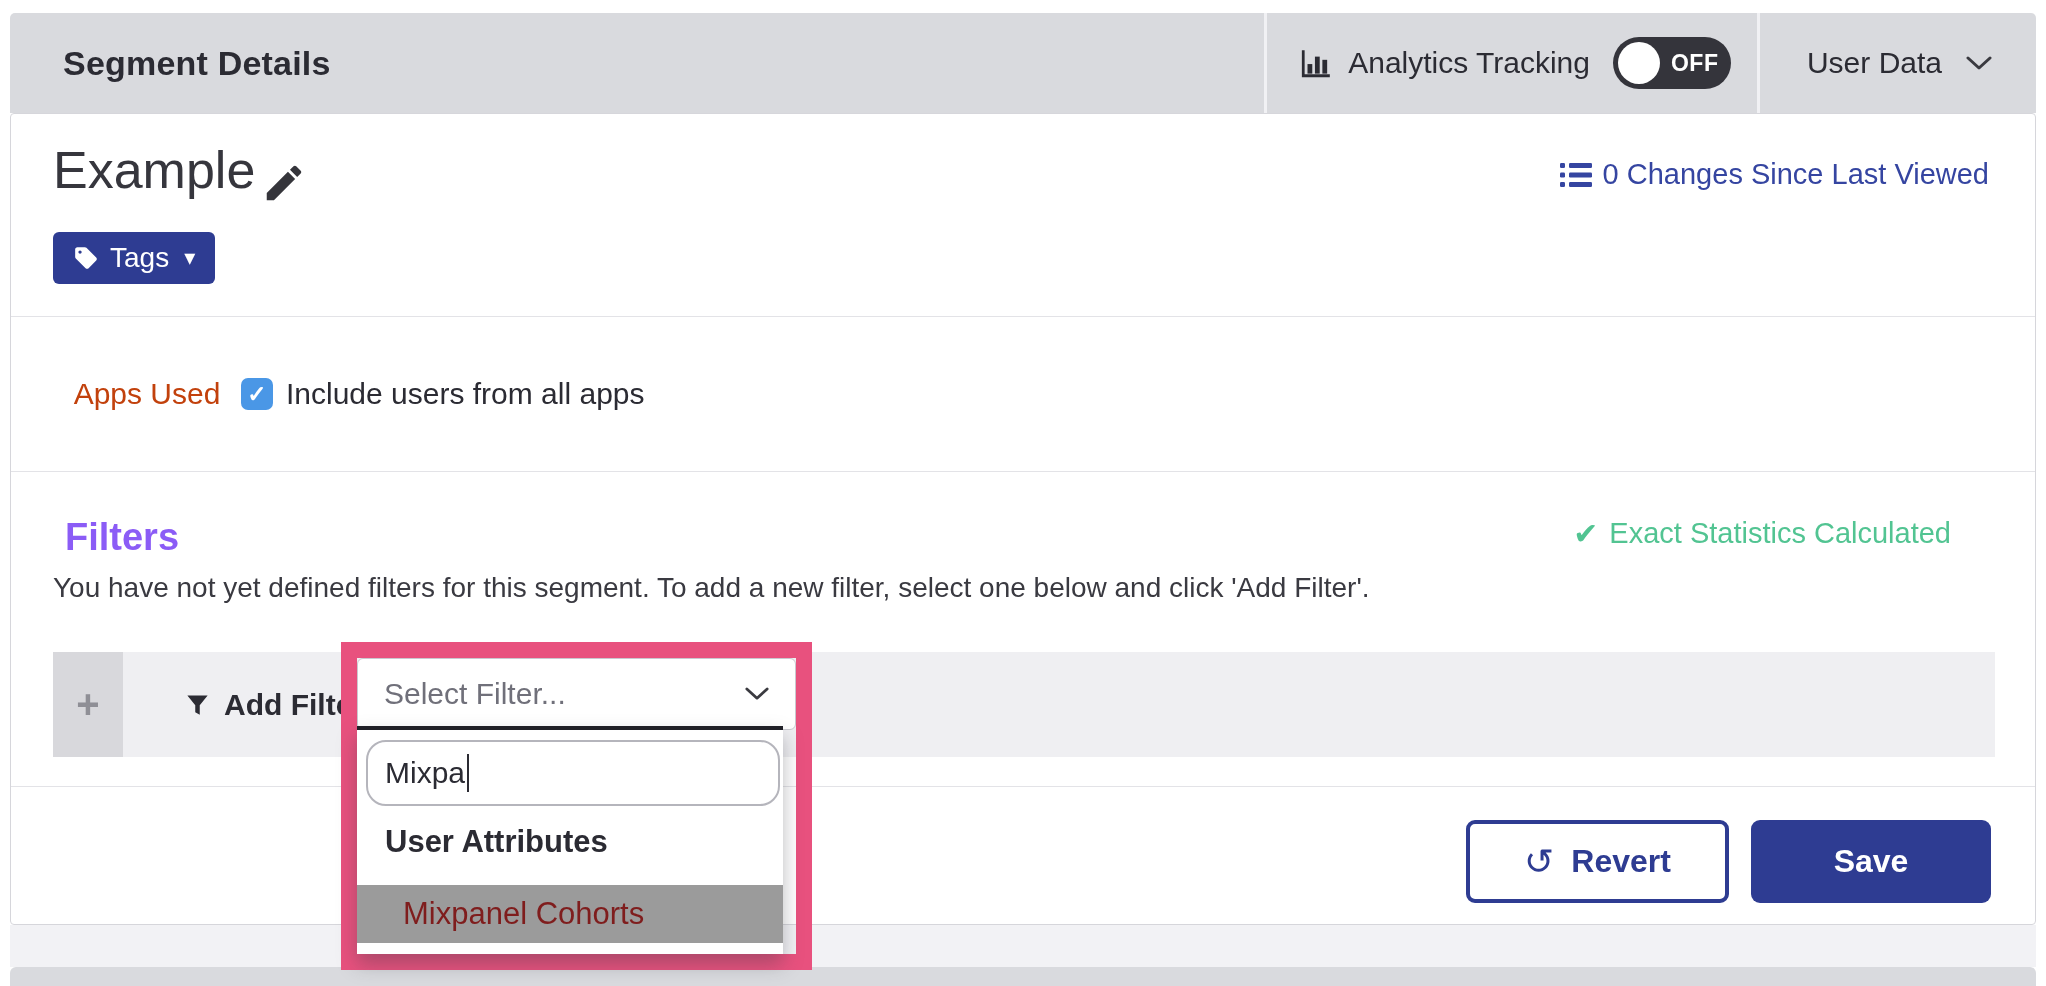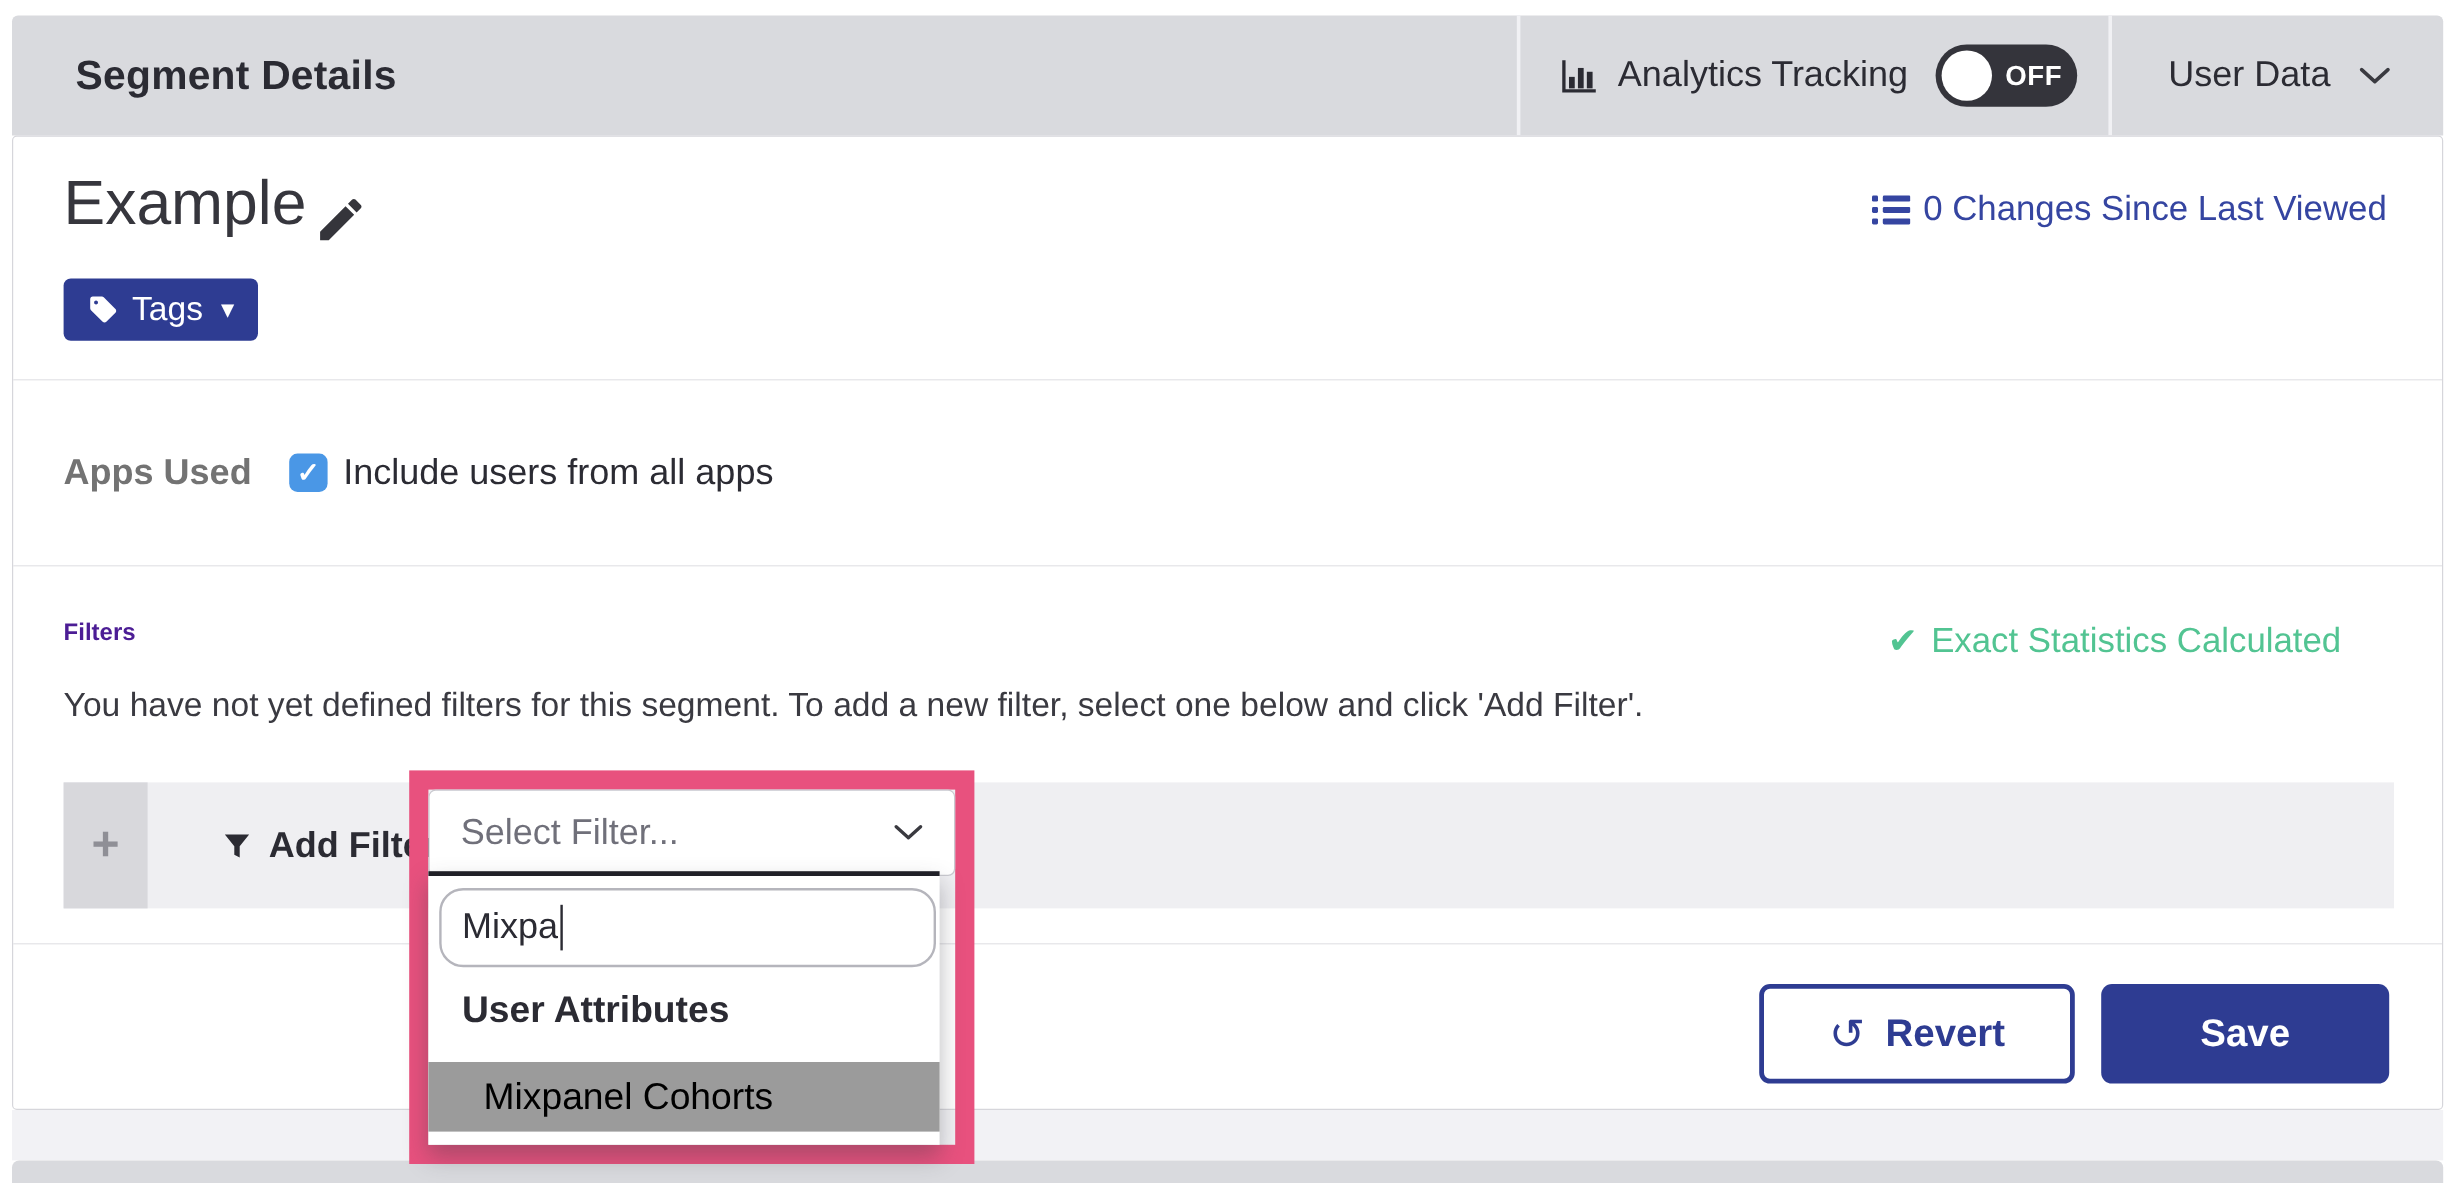--- a/index.html
+++ b/index.html
@@ -36,28 +36,28 @@
   .segment-name { position:absolute; left:42px; top:26px; font-size:52px; font-weight:400; color:#36363d; }
   .edit-pencil { position:absolute; left:250px; top:46px; width:46px; height:46px; cursor:pointer; }
   .tags-btn { position:absolute; left:42px; top:118px; height:52px; padding:0 20px;
               background:#2e3c92; border:none; border-radius:6px; color:#fff; font-size:28px;
               font-family:inherit; display:flex; align-items:center; gap:11px; cursor:pointer; }
   .caret-down { font-size:22px; line-height:1; margin-left:4px; }
   .changes-link { position:absolute; right:46px; top:44px; color:#3545a1; font-size:29px;
                   display:flex; align-items:center; gap:11px; text-decoration:none; cursor:pointer;justify-content:flex-end; }
 
   
-  .apps-label { font-size:30px; font-weight:700; color:#737373; width:188px; }
+  .apps-label { font-size:30px; font-weight:400; color:#c2410c; width:188px;text-align:center; }
   .checkbox { width:32px; height:32px; background:#4a97e6; border-radius:7px; color:#fff;
               display:flex; align-items:center; justify-content:center; font-size:23px;
               font-weight:700; margin-right:13px; cursor:pointer; }
   .apps-check-label { font-size:30px; color:#2b2b33; }
 
   
-  .filters-heading { position:absolute; left:42px; top:44px; font-size:20px; font-weight:600; color:#4c1d95; }
+  .filters-heading { position:absolute; left:54px; top:44px; font-size:38px; font-weight:600; color:#8b5cf6; }
   .filters-status { position:absolute; right:84px; top:44px; color:#52c492; font-size:29px;
                     display:flex; align-items:center; gap:11px; }
   .status-check { font-size:30px; }
   .filters-desc { position:absolute; left:42px; top:100px; font-size:28px; color:#3a3a41; }
   .add-filter-row { position:absolute; left:42px; top:180px; width:1942px; height:105px;
                     background:#efeff2; display:flex; align-items:center; }
   .plus-block { width:70px; height:105px; background:#d8d8dc; display:flex; align-items:center;
                 justify-content:center; font-size:40px; font-weight:700; color:#8f8f96; cursor:pointer; }
   .add-filter-label { margin-left:61px; display:flex; align-items:center; gap:13px;
                       font-size:30px; font-weight:700; color:#2b2b33; }
@@ -88,21 +88,21 @@
   .select-chevron { margin-left:auto; }
   .dropdown { position:absolute; left:0; top:68px; width:426px; height:228px; background:#fff;
               border-top:4px solid #202027; box-shadow:0 10px 18px rgba(60,60,70,0.35); }
   .search-box { position:absolute; left:9px; top:10px; width:414px; height:66px; background:#fff;
                 border:2px solid #b5b5bc; border-radius:20px; display:flex; align-items:center;
                 padding-left:17px; cursor:text; }
   .search-text { font-size:30px; color:#2b2b33; }
   .text-caret { width:2px; height:38px; background:#2b2b33; margin-left:2px; }
   .group-header { position:absolute; left:28px; top:94px; font-size:31px; font-weight:700; color:#2b2b33; }
   .option-highlighted { position:absolute; left:0; top:155px; width:100%; height:58px;
-                        background:#9b9b9b; color:#000000; font-size:31px; display:flex;
+                        background:#9b9b9b; color:#7f1d1d; font-size:31px; display:flex;
                         align-items:center; padding-left:46px; cursor:pointer; }
 
   .icon { flex:0 0 auto; display:block; }
 </style>
 </head>
 <body>
 
 <div class="page">
 
   <header class="topbar">

